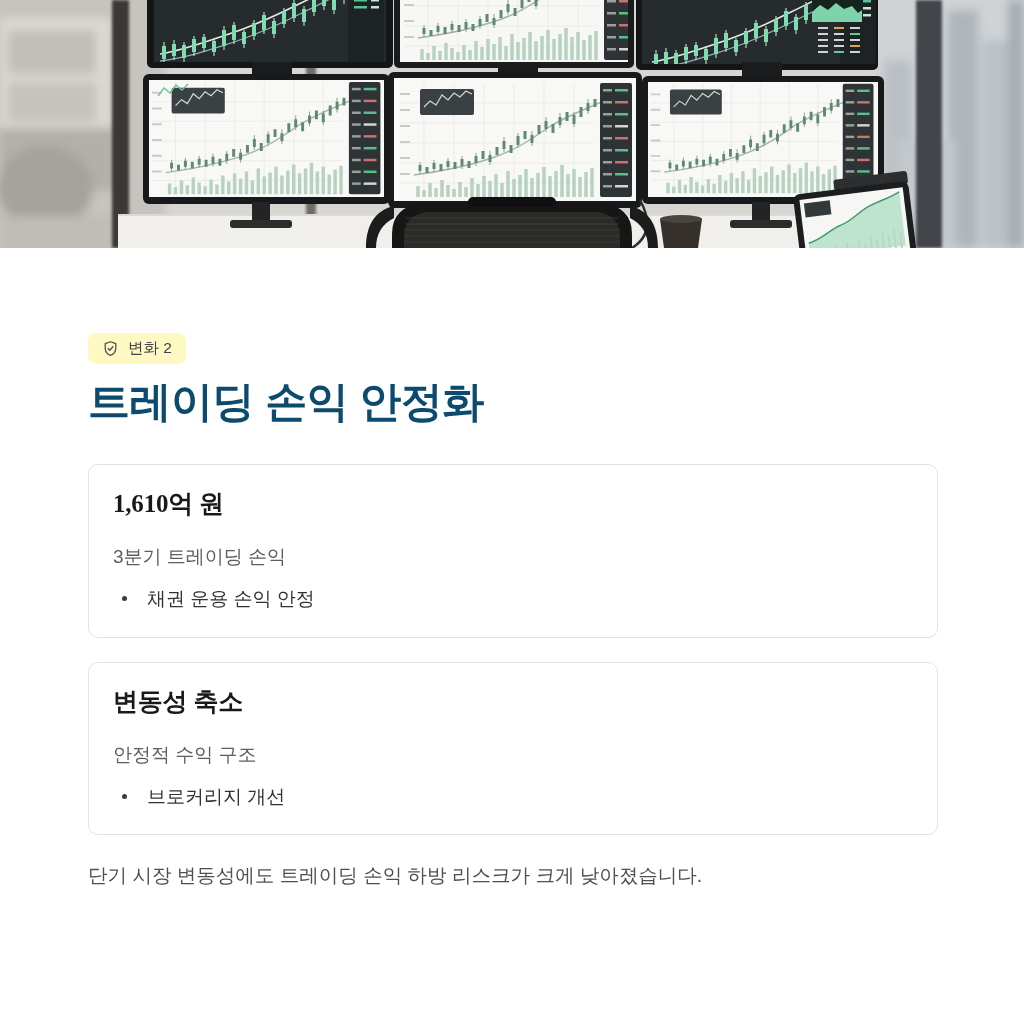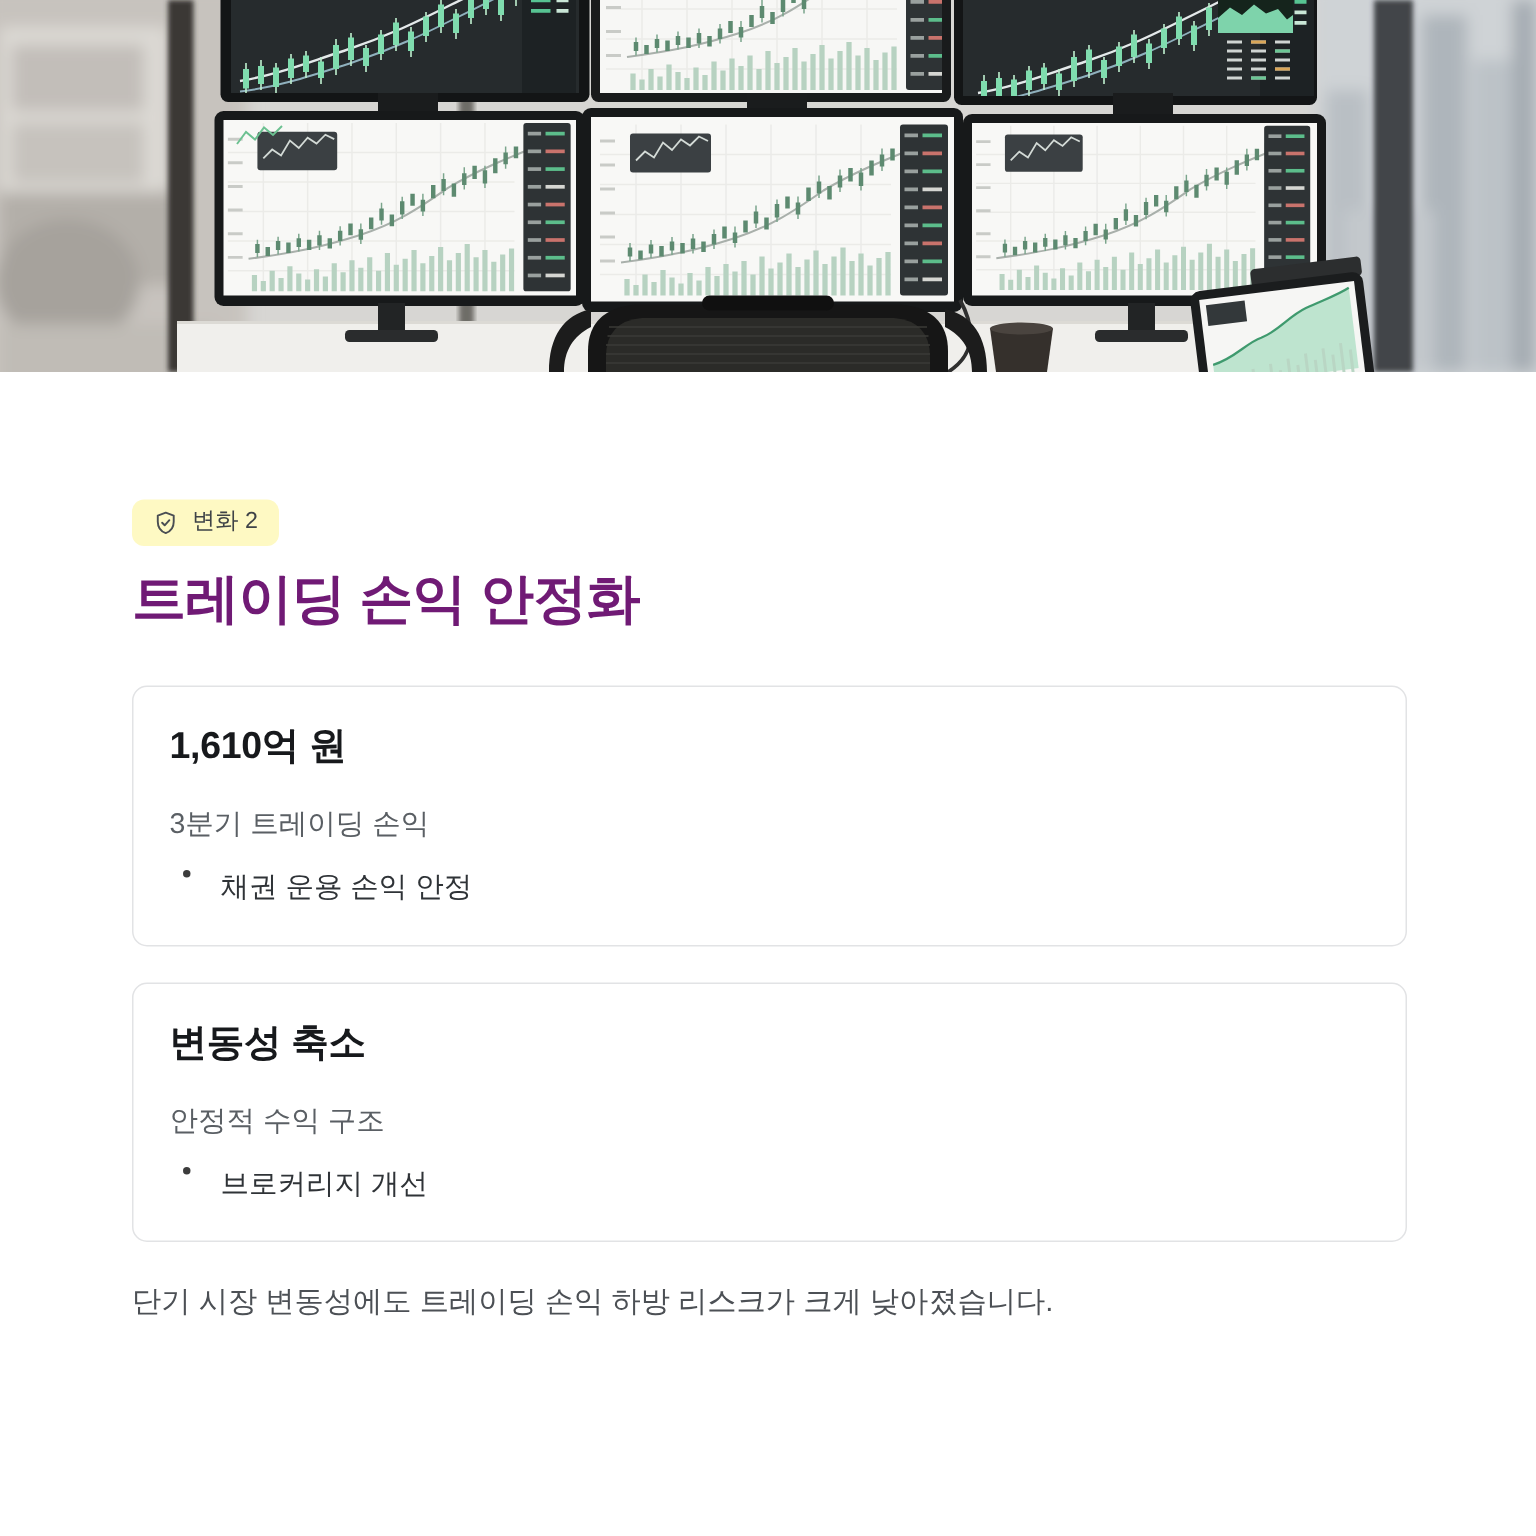--- a/index.html
+++ b/index.html
@@ -12,36 +12,36 @@
   .hero svg{display:block;}
   .content{width:850px;margin:0 0 0 88px;}
   .badge{
     display:inline-flex;align-items:center;gap:9px;
     margin-top:85px;padding:6px 14px;
     background:#fef9c3;border-radius:8px;
     font-size:15.5px;font-weight:500;color:#3f4347;line-height:1.2;
   }
   .badge .shield{width:17px;height:17px;flex:0 0 auto;}
   h1.title{
-    margin:14px 0 0 0;font-size:36px;line-height:1.16;
-    font-weight:700;letter-spacing:-0.5px;color:#701a75;
+    margin:14px 0 0 0;font-size:42px;line-height:1.16;
+    font-weight:700;letter-spacing:-0.5px;color:#0c4a6e;
   }
   .card{
     margin-top:38px;border:1px solid #e2e3e5;border-radius:10px;
     background:#ffffff;padding:24px 24px 26px 24px;box-sizing:border-box;
   }
   .card + .card{margin-top:24px;}
   .card h2{
     margin:0;font-size:25px;font-weight:700;color:#17191c;
-    letter-spacing:-0.2px;line-height:1.2;
+    letter-spacing:-0.2px;line-height:1.2;font-family:Liberation Serif, serif;
   }
   .card .sub{margin:26px 0 0 0;font-size:19px;color:#5a5f64;line-height:1.25;}
   .card ul{list-style:none;margin:18px 0 0 0;padding:0;}
   .card li{
-    display:flex;margin-top:21px;
+    display:flex;align-items:center;margin-top:21px;
     font-size:19px;color:#2f3337;line-height:1.25;
   }
   .card li:first-child{margin-top:0;}
   .dot{
     width:5px;height:5px;border-radius:50%;background:#3c3c3c;
     margin:0 20px 0 9px;flex:0 0 auto;
   }
   .footnote{margin:28px 0 0 0;font-size:19.5px;color:#4c5055;line-height:1.3;}
 </style>
 </head>

